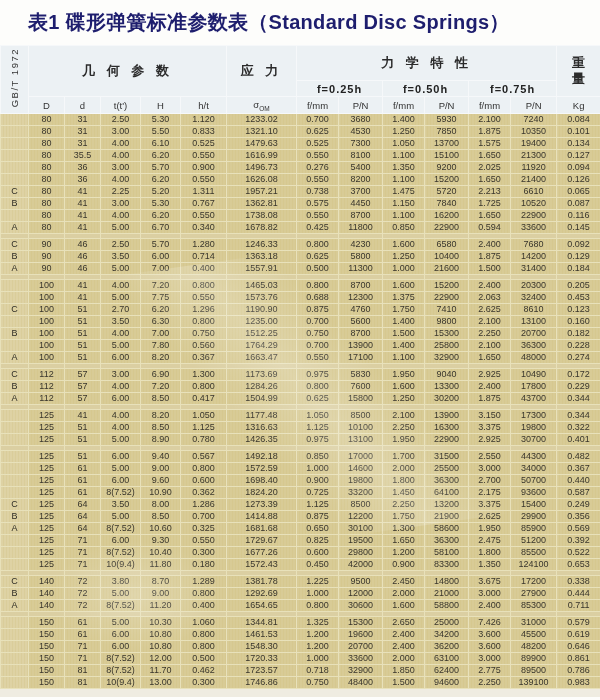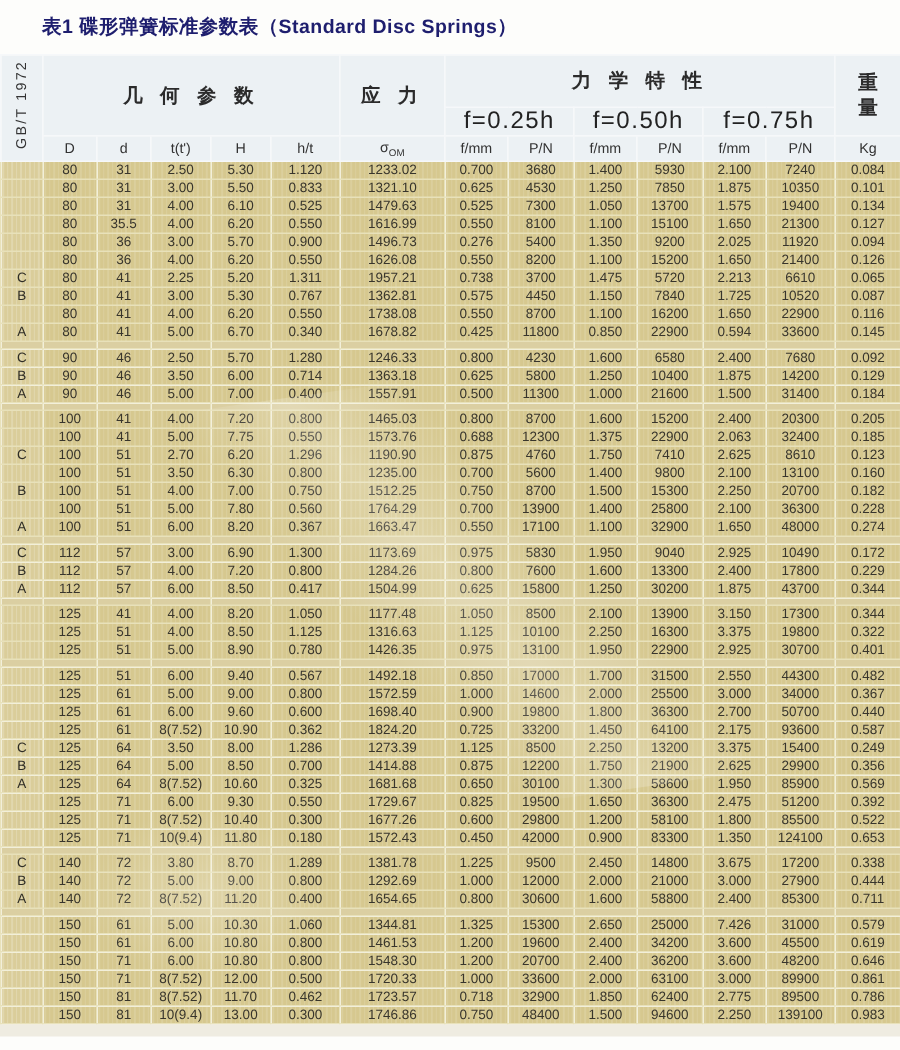--- a/index.html
+++ b/index.html
@@ -5,34 +5,34 @@
   html,body{margin:0;padding:0;}
   body{
     width:600px;height:700px;overflow:hidden;
     background:#ffffff;
     font-family:"Liberation Sans", sans-serif;
     position:relative;
   }
   .page{position:relative;width:600px;height:700px;background:#fdfdfb;}
   .title{
     padding:9px 4px 0 28px;
-    font-size:13px;font-weight:bold;color:#1e1e6e;
+    font-size:20px;font-weight:bold;color:#1e1e6e;
     letter-spacing:0.3px;white-space:nowrap;
   }
   table.spec{
     border-collapse:collapse;table-layout:fixed;
     width:600px;margin-top:9px;
   }
   
   thead th{
     background:#ecf1f4;border:1px solid #f6f8fa;
     color:#2b2b2b;padding:0;vertical-align:middle;text-align:center;
   }
   th.grp{font-size:13px;font-weight:bold;letter-spacing:4px;}
-  th.defl{font-size:16px;font-weight:normal;letter-spacing:1px;color:#222;}
+  th.defl{font-size:11px;font-weight:bold;letter-spacing:1px;color:#222;}
   th.collab{font-size:9.5px;font-weight:normal;color:#333;}
   th.weight{font-size:13px;font-weight:bold;line-height:1.25;}
   th.gbt{vertical-align:middle;}
   th.gbt span{
     display:inline-block;
     writing-mode:vertical-rl;transform:rotate(180deg);
     font-size:9.5px;font-weight:normal;letter-spacing:1.5px;color:#333;
     white-space:nowrap;
   }
   tr.hr1 th{height:34px;}
@@ -388,21 +388,21 @@
           <td>5.00</td>
           <td>7.75</td>
           <td>0.550</td>
           <td>1573.76</td>
           <td>0.688</td>
           <td>12300</td>
           <td>1.375</td>
           <td>22900</td>
           <td>2.063</td>
           <td>32400</td>
-          <td>0.185</td>
+          <td>0.453</td>
         </tr>
         <tr>
           <td class="series">C</td>
           <td>100</td>
           <td>51</td>
           <td>2.70</td>
           <td>6.20</td>
           <td>1.296</td>
           <td>1190.90</td>
           <td>0.875</td>

